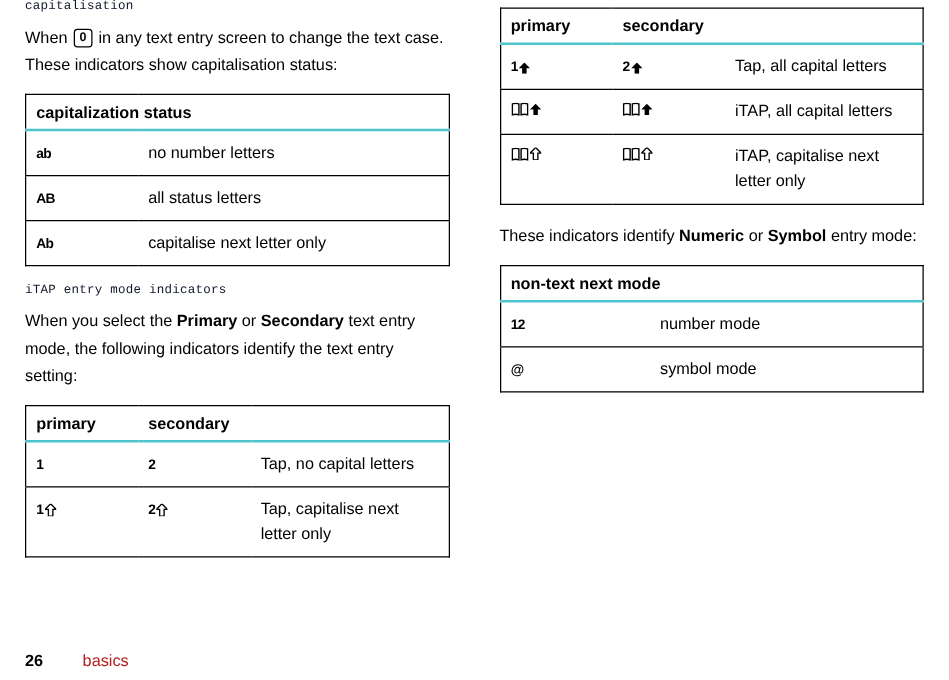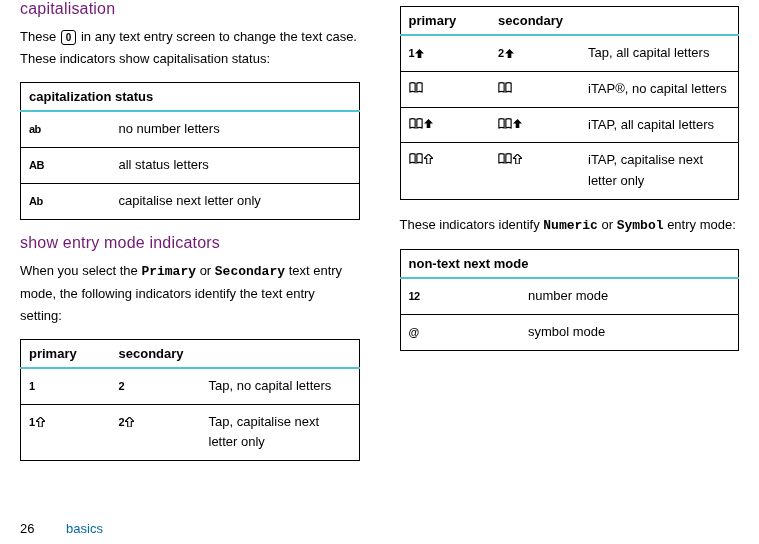--- a/index.html
+++ b/index.html
@@ -15,44 +15,45 @@
   }
   .columns {
     display: flex;
     gap: 40px;
   }
   .col {
     flex: 1;
     min-width: 0;
   }
   h2.cyan {
-    color: #701a75;
+    color: #0f172a;
     font-weight: normal;
-    font-size: 16px;
+    font-size: 10px;
     margin-bottom: 8px;
     letter-spacing: 0.2px;
+    font-family: Liberation Mono, monospace;
   }
   p.body {
     line-height: 1.7;
     margin-bottom: 12px;
     font-size: 13px;
   }
   .key {
     display: inline-block;
     border: 1px solid #000;
     border-radius: 3px;
     font-size: 10px;
     font-weight: bold;
     padding: 0px 4px;
     line-height: 13px;
     vertical-align: middle;
     margin: 0 1px;
   }
   .condensed {
-    font-family: Liberation Mono, monospace;
+    font-family: Liberation Sans, sans-serif;
     font-weight: bold;
     font-stretch: condensed;
   }
   table.box {
     width: 100%;
     border-collapse: collapse;
     border: 1px solid #000;
     margin-bottom: 14px;
     margin-top: 6px;
   }
@@ -80,35 +81,35 @@
     display: inline-flex;
     align-items: center;
     gap: 1px;
   }
   .footer {
     position: absolute;
     left: 20px;
     bottom: 8px;
     font-size: 13px;
   }
-  .footer .pg { font-weight: normal; margin-right: 28px; }
-  .footer .sec { color: #0369a1; }
+  .footer .pg { font-weight: bold; margin-right: 28px; }
+  .footer .sec { color: #b91c1c; }
   svg.arrow-solid { width: 9px; height: 9px; }
   svg.arrow-outline { width: 9px; height: 10px; }
   svg.book { width: 14px; height: 11px; vertical-align: -1px; }
 </style>
 </head>
 <body>
 
 <div class="columns">
 
   <div class="col">
     <h2 class="cyan">capitalisation</h2>
     <p class="body">
-      <span>These </span><span class="key">0</span><span> in any text entry screen to change the text case. These indicators show capitalisation status:</span>
+      <span>When </span><span class="key">0</span><span> in any text entry screen to change the text case. These indicators show capitalisation status:</span>
     </p>
 
     <table class="box">
       <tbody>
           <tr>
             <th colspan="2">capitalization status</th>
           </tr>
       <tr>
         <td style="width:90px"><span class="ind">ab</span></td>
         <td>no number letters</td>
@@ -117,21 +118,21 @@
         <td><span class="ind">AB</span></td>
         <td>all status letters</td>
       </tr>
       <tr>
         <td><span class="ind">Ab</span></td>
         <td>capitalise next letter only</td>
       </tr>
     </tbody>
       </table>
 
-    <h2 class="cyan">show entry mode indicators</h2>
+    <h2 class="cyan">iTAP entry mode indicators</h2>
     <p class="body">
       <span>When you select the </span><span class="condensed">Primary</span><span> or </span><span class="condensed">Secondary</span><span> text entry mode, the following indicators identify the text entry setting:</span>
     </p>
 
     <table class="box">
       <tbody>
           <tr>
         <th style="width:90px">primary</th>
         <th colspan="2">secondary</th>
       </tr>
@@ -173,33 +174,20 @@
                   <path d="M5 0 L10 5 L7 5 L7 10 L3 10 L3 5 L0 5 Z" fill="#000"></path>
                 </svg>
               </span></td>
         <td style="width:90px"><span class="ind">
                 <span>2</span>
                 <svg class="arrow-solid" viewBox="0 0 10 10">
                   <path d="M5 0 L10 5 L7 5 L7 10 L3 10 L3 5 L0 5 Z" fill="#000"></path>
                 </svg>
               </span></td>
         <td>Tap, all capital letters</td>
-      </tr>
-      <tr>
-        <td><span class="ind">
-                <svg class="book" viewBox="0 0 16 12">
-                  <path d="M1 1 Q4 0 7 1 L7 11 Q4 10 1 11 Z M9 1 Q12 0 15 1 L15 11 Q12 10 9 11 Z" fill="none" stroke="#000" stroke-width="1.3"></path>
-                </svg>
-              </span></td>
-        <td><span class="ind">
-                <svg class="book" viewBox="0 0 16 12">
-                  <path d="M1 1 Q4 0 7 1 L7 11 Q4 10 1 11 Z M9 1 Q12 0 15 1 L15 11 Q12 10 9 11 Z" fill="none" stroke="#000" stroke-width="1.3"></path>
-                </svg>
-              </span></td>
-        <td>iTAP®, no capital letters</td>
       </tr>
       <tr>
         <td><span class="ind">
                 <svg class="book" viewBox="0 0 16 12">
                   <path d="M1 1 Q4 0 7 1 L7 11 Q4 10 1 11 Z M9 1 Q12 0 15 1 L15 11 Q12 10 9 11 Z" fill="none" stroke="#000" stroke-width="1.3"></path>
                 </svg>
                 <svg class="arrow-solid" viewBox="0 0 10 10">
                   <path d="M5 0 L10 5 L7 5 L7 10 L3 10 L3 5 L0 5 Z" fill="#000"></path>
                 </svg>
               </span></td>

